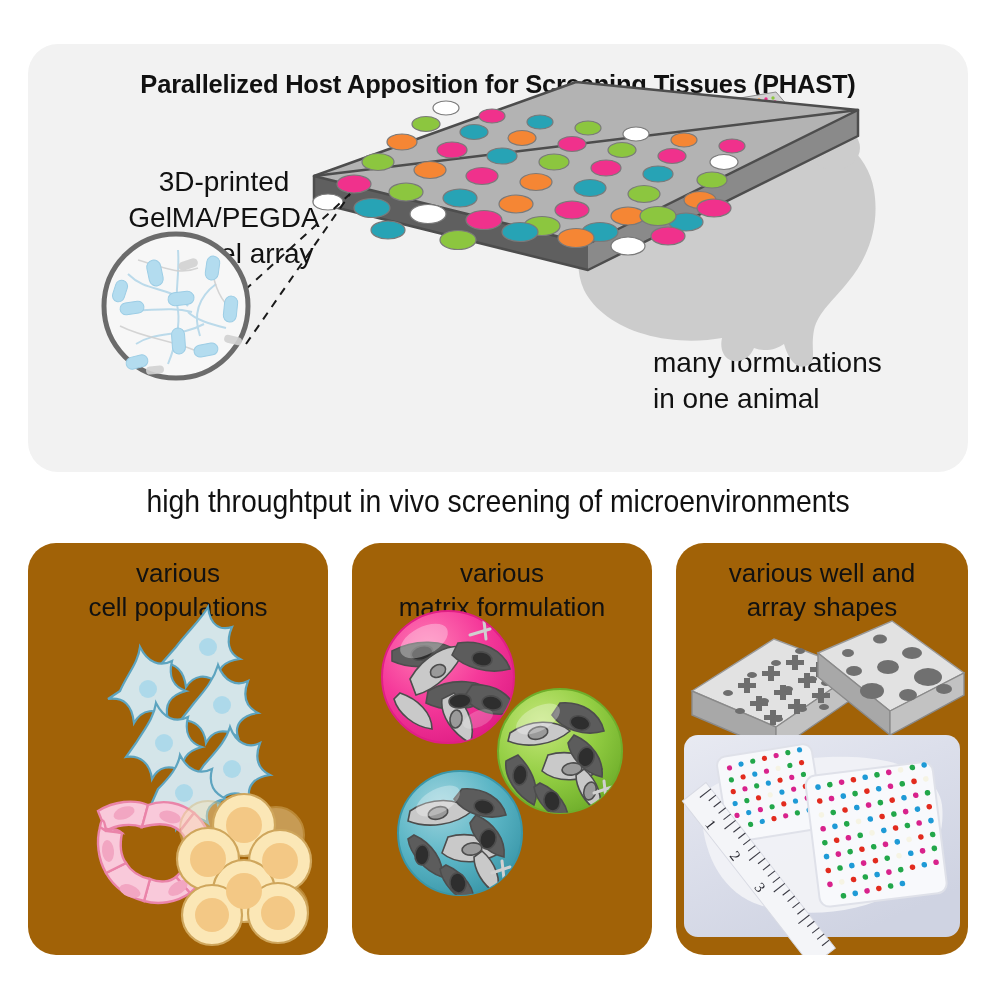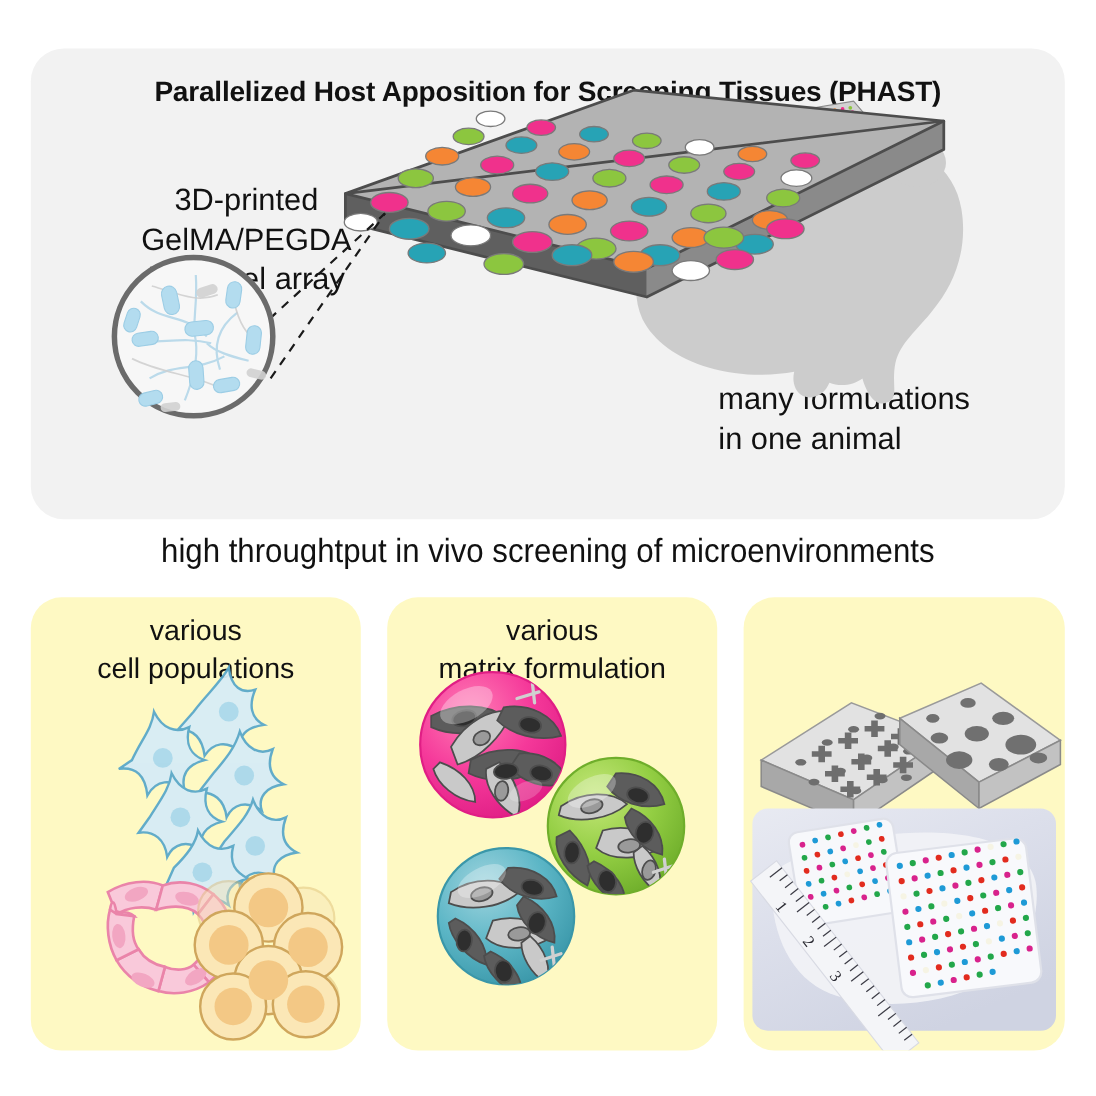--- a/index.html
+++ b/index.html
@@ -17,21 +17,21 @@
   .label-right{position:absolute;left:625px;top:265px;width:300px;
                font-size:28px;line-height:1.28;color:#111;text-align:left;}
 
   
   .banner{position:absolute;left:0;top:484px;width:996px;text-align:center;
           font-size:30.5px;color:#111;
           font-family:"Liberation Sans Narrow","Liberation Sans",sans-serif;
           transform:scaleX(0.93);transform-origin:50% 50%;white-space:nowrap;}
 
   
-  .panel{position:absolute;top:543px;height:412px;background:#fef9c3;
+  .panel{position:absolute;top:543px;height:412px;background:#a16207;
          border-radius:28px;overflow:hidden;}
   #panel-cells{left:28px;width:300px;}
   #panel-matrix{left:352px;width:300px;}
   #panel-shapes{left:676px;width:292px;}
   .panel-title{position:absolute;left:0;top:14px;width:100%;text-align:center;
                font-size:26px;line-height:1.3;color:#111;}
 
   .art{position:absolute;left:0;top:0;width:100%;height:100%;}
   svg{display:block;}
 </style>
@@ -405,20 +405,21 @@
             <path d="M140,330 L158,324"></path>
               <path d="M150,318 L152,336"></path>
           </g>
         </g>
         <ellipse cx="86" cy="258" rx="24" ry="12" fill="#ffffff" opacity="0.3" transform="rotate(-28 86 258)"></ellipse>
       </g>
     </svg>
   </div>
 
   <div class="panel" id="panel-shapes">
+    <div class="panel-title">various well and<br>array shapes</div>
     <svg class="art" viewBox="0 0 292 412" width="292" height="412">
       <defs>
         <linearGradient id="photoBg" x1="0" y1="0" x2="0.6" y2="1">
           <stop offset="0%" stop-color="#e8eaf2"></stop>
             <stop offset="45%" stop-color="#dcdfeb"></stop>
           <stop offset="100%" stop-color="#cfd3e2"></stop>
         </linearGradient>
       </defs>
 
       <g>

